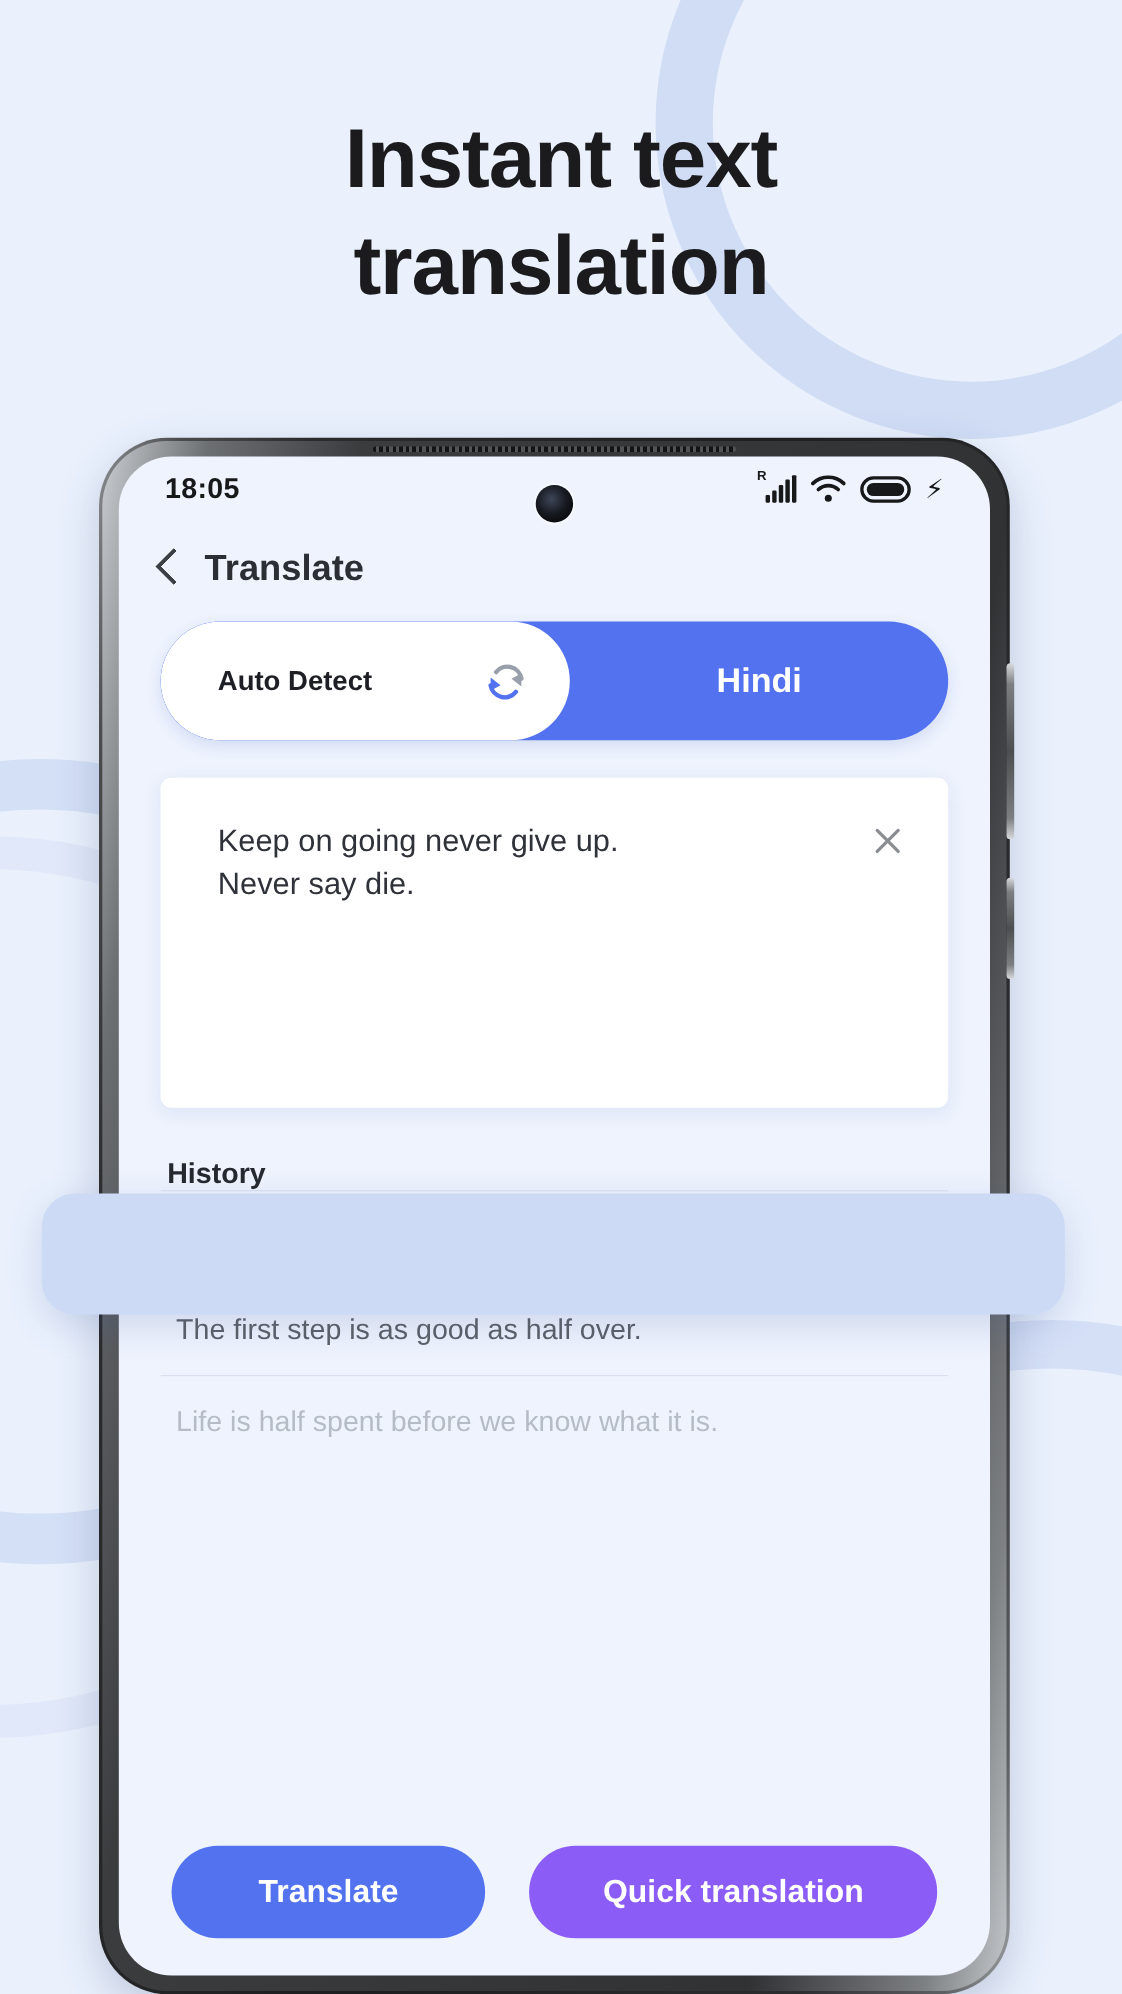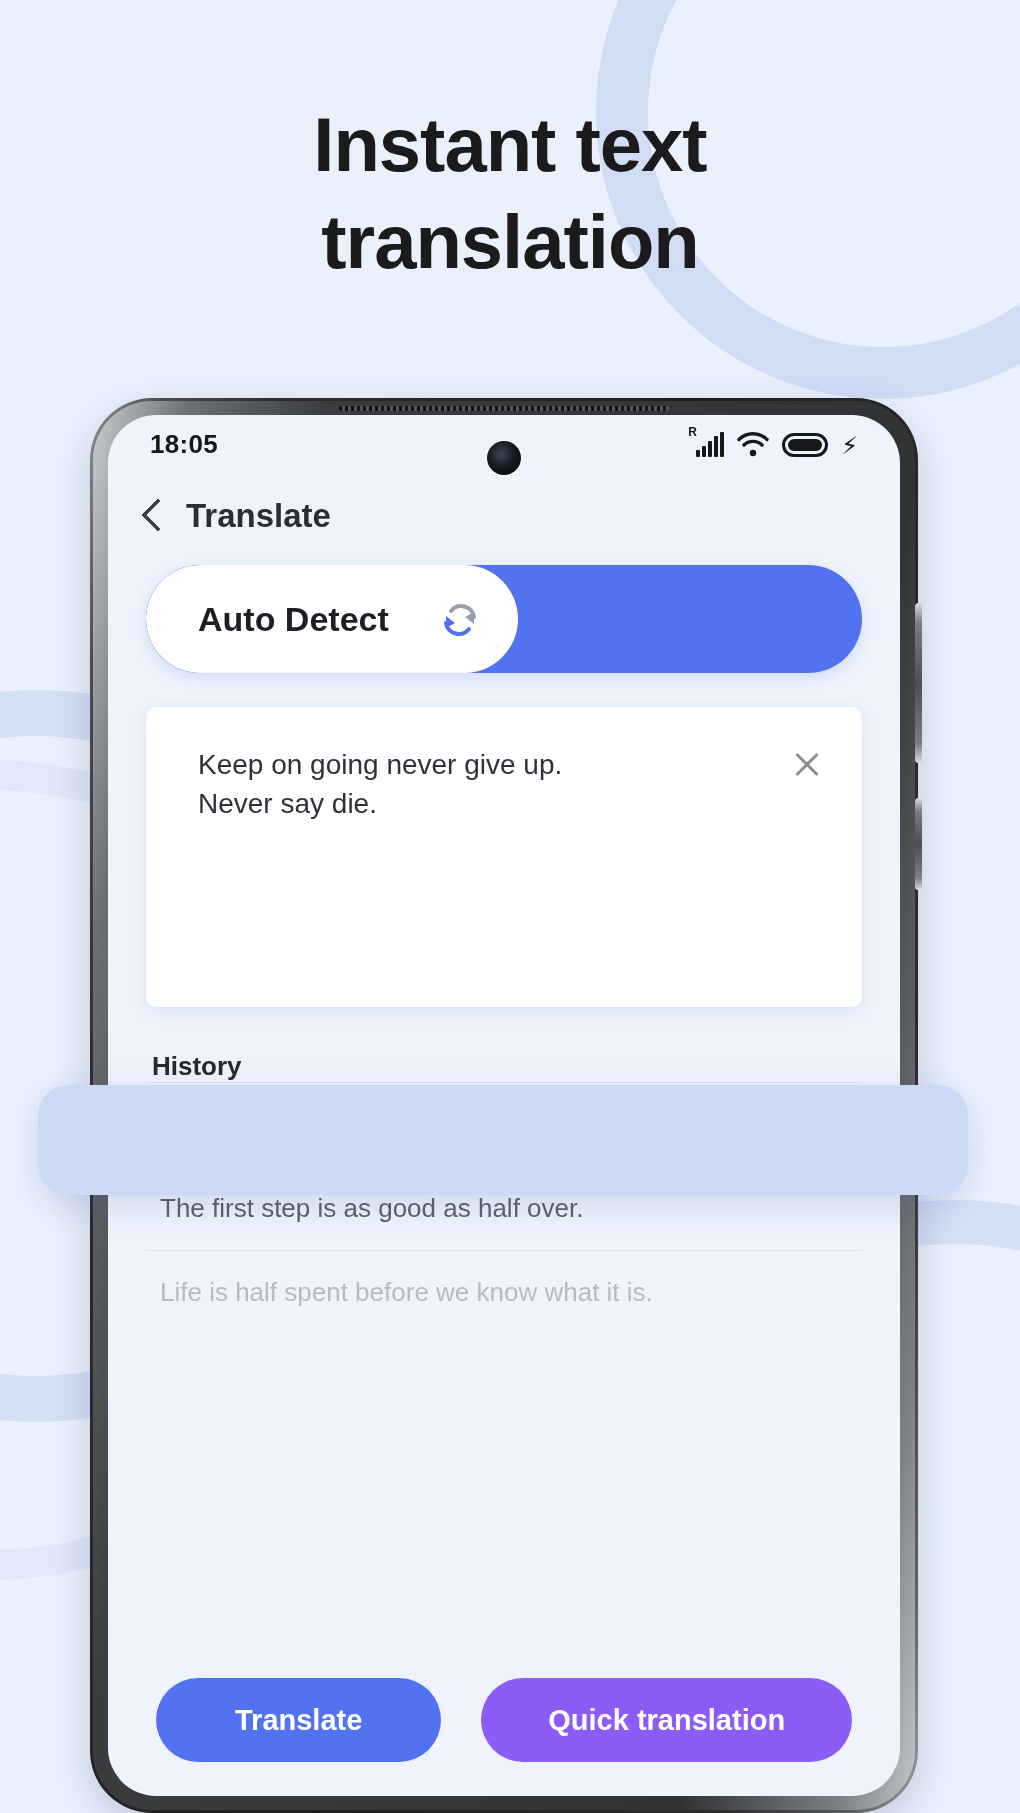--- a/index.html
+++ b/index.html
@@ -119,21 +119,21 @@
   #lang-switch{
     position:absolute;left:38px;right:38px;top:150px;height:108px;
     border-radius:54px;background:#5272f0;display:flex;overflow:hidden;
     box-shadow:0 5px 14px rgba(70,100,200,.16);
   }
   #lang-source{
     flex:0 0 52%;background:#ffffff;border-radius:54px;
     display:flex;align-items:center;justify-content:space-between;
     padding:0 34px 0 52px;box-sizing:border-box;position:relative;z-index:2;
   }
-  #lang-source-label{font-size:34px;font-weight:bold;color:#1d1f24;text-align:right;}
+  #lang-source-label{font-size:25px;font-weight:bold;color:#1d1f24;text-align:right;}
   #swap-icon{width:48px;height:48px;position:relative;flex:0 0 auto;}
   #lang-target{
     flex:1;display:flex;align-items:center;justify-content:center;
   }
   #lang-target-label{font-size:31px;font-weight:bold;color:#ffffff;}
 
   
   #input-card{
     position:absolute;left:38px;right:38px;top:292px;height:300px;
     background:#fff;border-radius:10px;
@@ -243,20 +243,23 @@
         <span id="lang-source-label">Auto Detect</span>
         <span id="swap-icon">
           <svg width="48" height="48" viewBox="0 0 48 48">
             <path d="M10 28 A13 13 0 0 0 33 34" stroke="#5272f0" stroke-width="4" fill="none" stroke-linecap="round"></path>
             <polygon points="10,33 10,21 19,28" fill="#5272f0"></polygon>
             <path d="M38 22 A13 13 0 0 0 15 16" stroke="#9aa0ab" stroke-width="4" fill="none" stroke-linecap="round"></path>
             <polygon points="38,17 38,29 29,22" fill="#9aa0ab"></polygon>
           </svg>
         </span>
       </div>
+      <div id="lang-target">
+        <span id="lang-target-label">Hindi</span>
+      </div>
     </div>
 
     <div id="input-card">
       <div id="input-text">
         <div>Keep on going never give up.</div>
         <div>Never say die.</div>
       </div>
       <div id="clear-icon"></div>
     </div>
 

